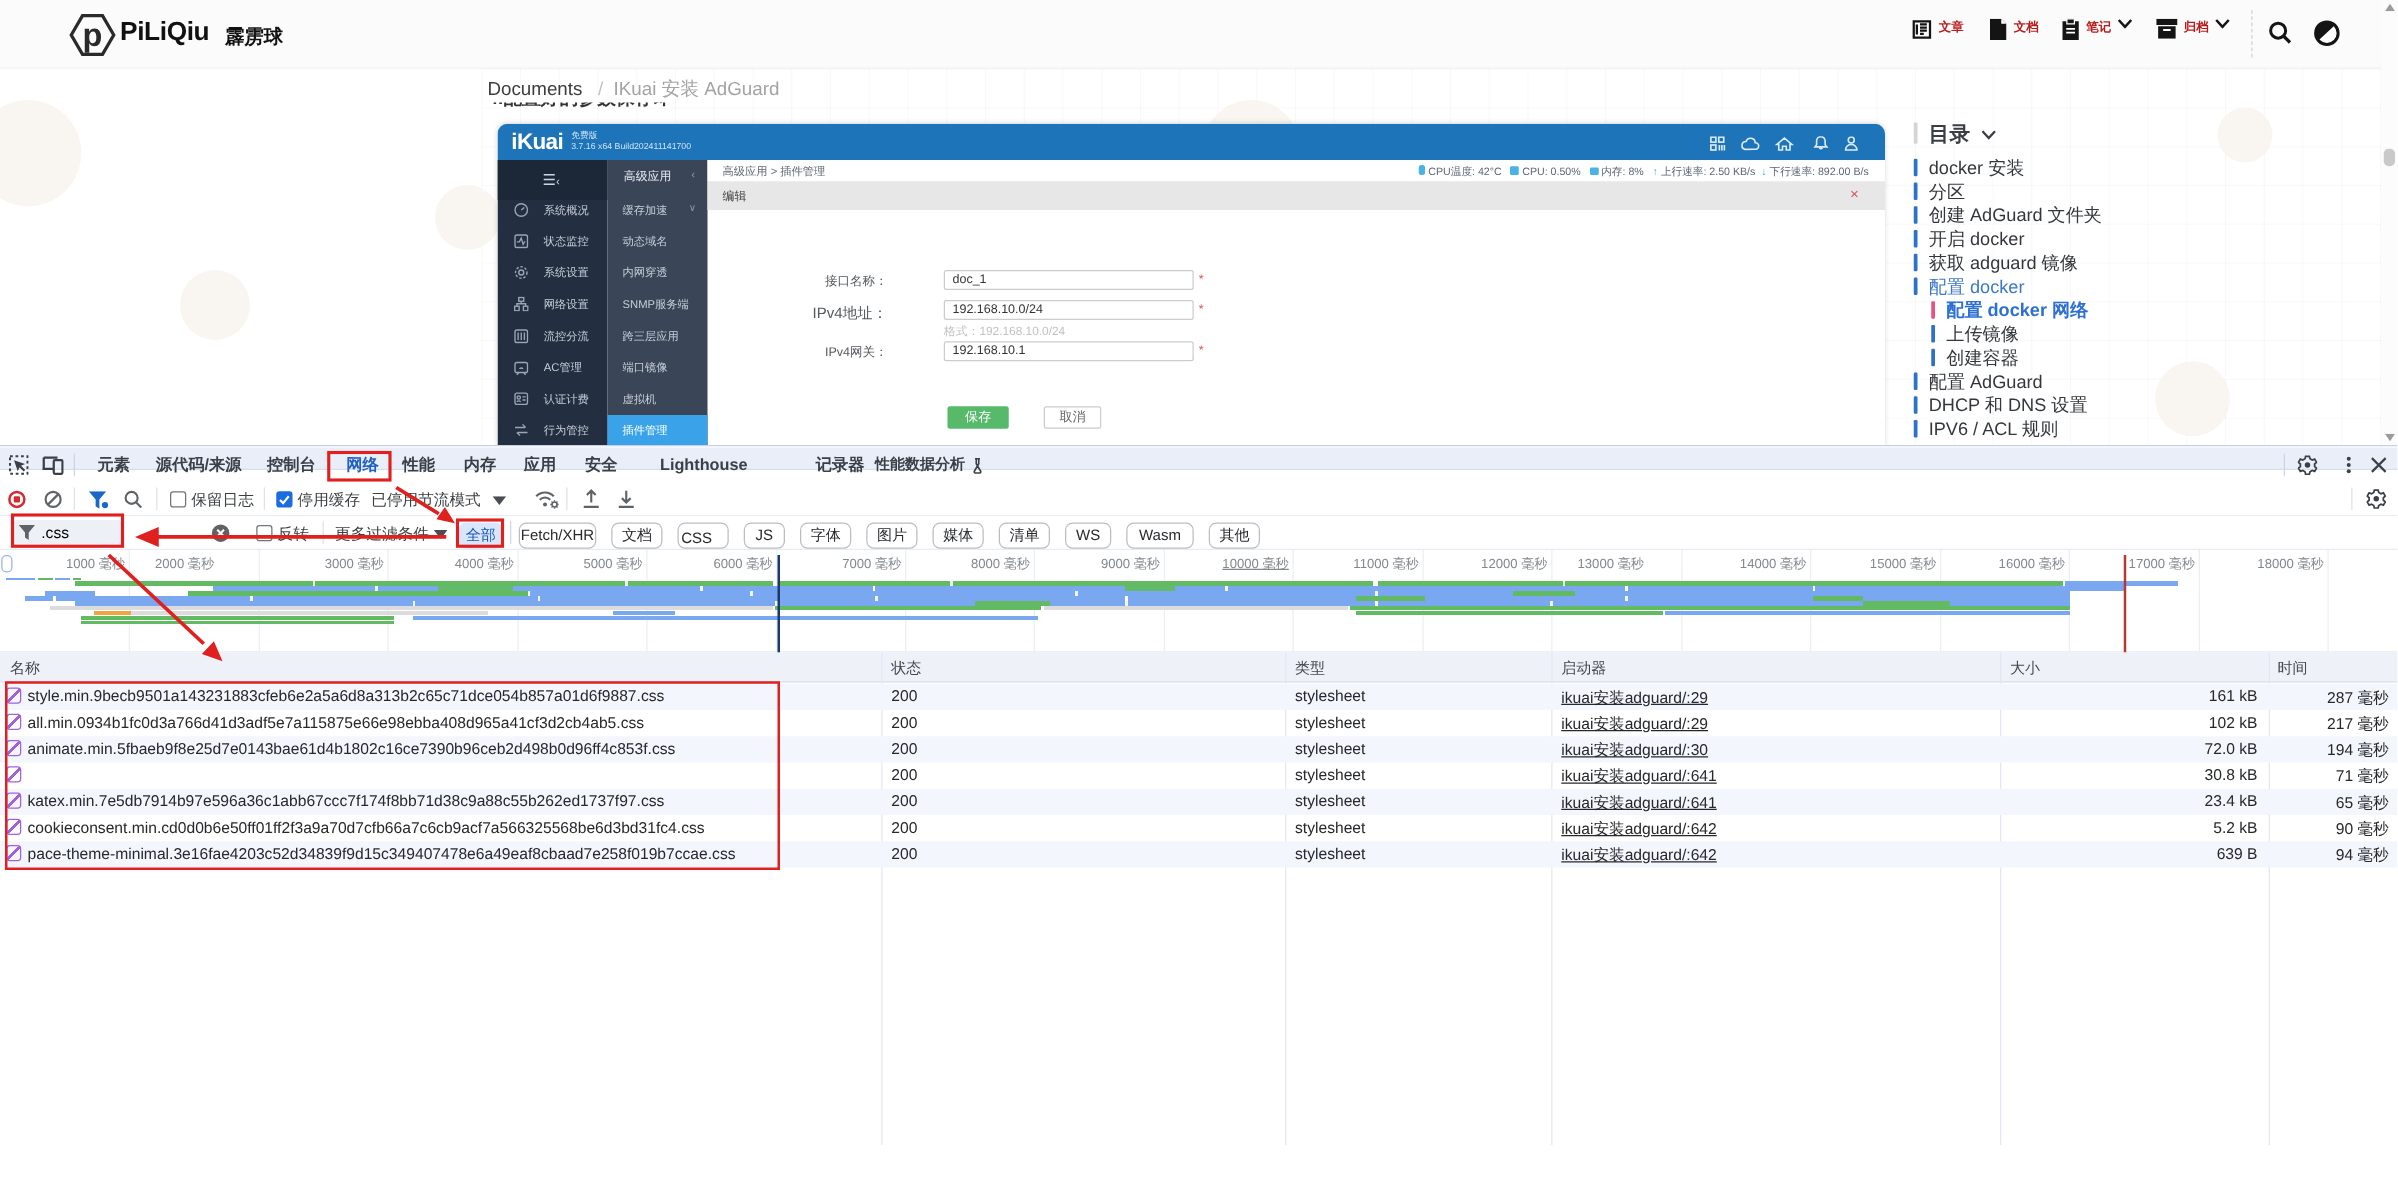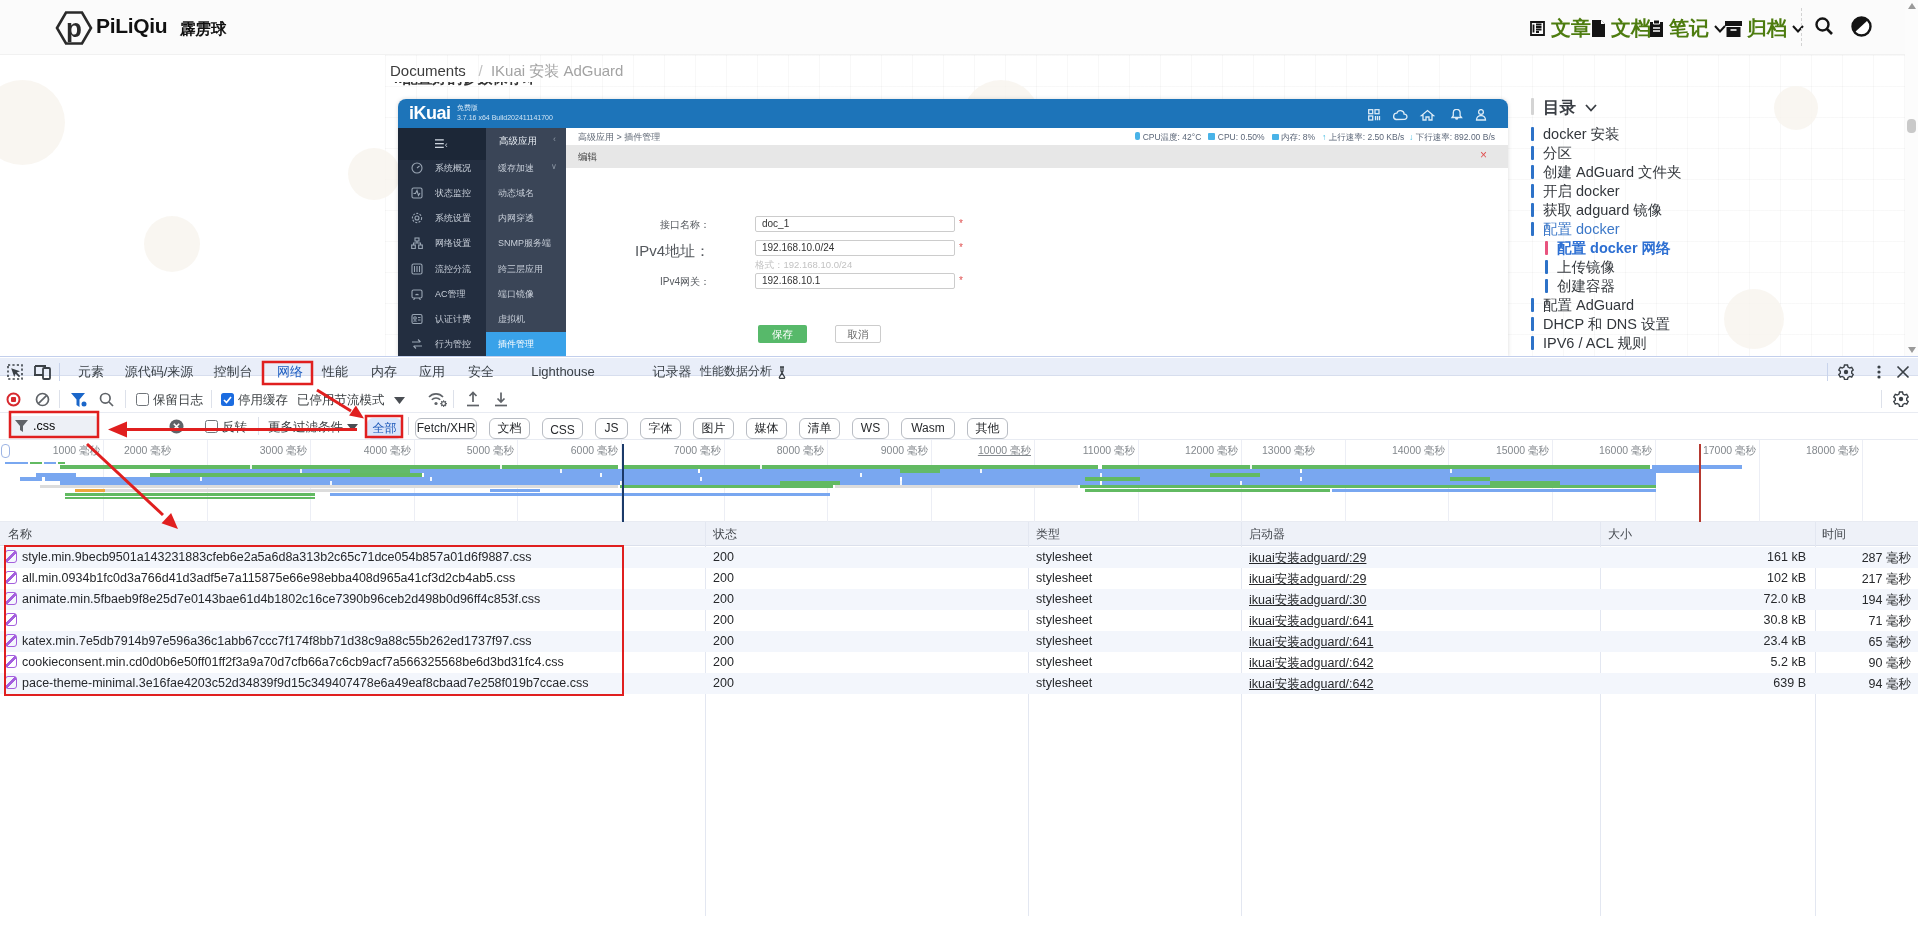--- a/index.html
+++ b/index.html
@@ -4,22 +4,22 @@
 <style>
   * { margin:0; padding:0; box-sizing:border-box; }
   html,body { width:1918px; height:943px; overflow:hidden; background:#fff;
     font-family:"Liberation Sans",sans-serif; }
   .abs { position:absolute; }
   #root { position:relative; width:1918px; height:943px; }
 
   
   #sitehead { position:absolute; left:0; top:0; width:1918px; height:55px; background:#fbfbfb;
     border-bottom:1px solid #f1f1f1; z-index:5; }
-  .navitem { position:absolute; top:15px; font-size:20px; font-weight:700; color:#4d7c0f;
-    display:flex; align-items:center; gap:5px; }
+  .navitem { position:absolute; top:15px; font-size:10px; font-weight:700; color:#b91c1c;
+    display:flex; align-items:flex-start; gap:5px; }
 
   
   #content { position:absolute; left:0; top:55px; width:1918px; height:302px; overflow:hidden; background:#fff; }
   .grid { position:absolute; left:385px; top:0; width:1520px; height:302px;
     background-image:linear-gradient(to right, rgba(120,120,120,.05) 1px, transparent 1px),
                      linear-gradient(to bottom, rgba(120,120,120,.05) 1px, transparent 1px);
     background-size:31px 31px; }
   .circ { position:absolute; border-radius:50%; background:#f8f4ee; opacity:.8; }
 
   
@@ -35,21 +35,21 @@
   .tocrow { position:absolute; white-space:nowrap; font-size:14.5px; color:#33373c; }
   .tocbar { position:absolute; width:3px; border-radius:1px; }
 
   
   #pagescroll { position:absolute; left:1905px; top:0; width:13px; height:357px; background:#fcfcfc; z-index:6; }
 
   
   #devtools { position:absolute; left:0; top:356px; width:1918px; height:587px; background:#fff;
     border-top:1px solid #c3cfec; z-index:10; font-size:12px; color:#3c4043; }
   #dt-tabs { position:absolute; left:0; top:1px; width:1918px; height:18px; background:#e9eef9;
-    border-bottom:1px solid #d7deee; }
+    border-bottom:1px solid #d7deee;font-weight:bold; }
   .dt-tab { position:absolute; top:0; height:27px; line-height:27px; font-size:13px; color:#3a4046; text-align:center; }
   #dt-bar2 { position:absolute; left:0; top:29px; width:1918px; height:27px; background:#fff;
     border-bottom:1px solid #e8ebf2; }
   #dt-filter { position:absolute; left:0; top:56px; width:1918px; height:27px; background:#fff;
     border-bottom:1px solid #e8ebf2; }
   .vsep { position:absolute; width:1px; background:#dde1ea; }
   .chip { position:absolute; top:5px; height:21px; line-height:19px; border:1px solid #b9bdc4;
     border-radius:6px; padding:0 8px; font-size:12px; color:#27292c; background:#fff; }
   
   #dt-ruler { position:absolute; left:0; top:83px; width:1918px; height:82px; background:#fff; border-bottom:1px solid #e8ebf2; }
@@ -242,21 +242,21 @@
         <span style="color:#38b8e0;">↑</span> 上行速率: 2.50 KB/s&nbsp;
         <span style="color:#38b8e0;">↓</span> 下行速率: 892.00 B/s</div>
       <div class="abs" style="left:168px;top:46px;width:942px;height:23px;background:#e7e7e7;"></div>
       <div class="abs" style="left:180px;top:52px;font-size:9.5px;color:#404040;">编辑</div>
       <div class="abs" style="left:1082px;top:49px;font-size:12px;color:#e05151;">×</div>
 
       <div class="abs" style="left:222px;top:119px;width:90px;text-align:right;font-size:10px;color:#55595e;">接口名称：</div>
       <div class="abs" style="left:357px;top:117px;width:200px;height:16px;border:1px solid #ccc;border-radius:2px;font-size:10px;color:#333;line-height:14px;padding-left:6px;">doc_1</div>
       <div class="abs" style="left:561px;top:119px;color:#e05151;font-size:10px;">*</div>
 
-      <div class="abs" style="left:222px;top:143px;width:90px;text-align:right;font-size:15px;color:#55595e;">IPv4地址：</div>
+      <div class="abs" style="left:222px;top:143px;width:90px;text-align:right;font-size:12px;color:#55595e;">IPv4地址：</div>
       <div class="abs" style="left:357px;top:141px;width:200px;height:16px;border:1px solid #ccc;border-radius:2px;font-size:10px;color:#333;line-height:14px;padding-left:6px;">192.168.10.0/24</div>
       <div class="abs" style="left:561px;top:143px;color:#e05151;font-size:10px;">*</div>
       <div class="abs" style="left:357px;top:160px;font-size:9.5px;color:#c2c2c2;">格式：192.168.10.0/24</div>
 
       <div class="abs" style="left:222px;top:176px;width:90px;text-align:right;font-size:10px;color:#55595e;">IPv4网关：</div>
       <div class="abs" style="left:357px;top:174px;width:200px;height:16px;border:1px solid #ccc;border-radius:2px;font-size:10px;color:#333;line-height:14px;padding-left:6px;">192.168.10.1</div>
       <div class="abs" style="left:561px;top:176px;color:#e05151;font-size:10px;">*</div>
 
       <div class="abs" style="left:360px;top:226px;width:49px;height:18px;background:#57b96a;border-radius:2px;color:#fff;font-size:10.5px;text-align:center;line-height:18px;">保存</div>
       <div class="abs" style="left:437px;top:226px;width:46px;height:18px;background:#fff;border:1px solid #ccc;border-radius:2px;color:#666;font-size:10.5px;text-align:center;line-height:17px;">取消</div>
@@ -414,21 +414,21 @@
       <div class="abs" style="left:222px;top:6px;font-size:12.5px;">反转</div>
       <div class="vsep" style="left:258px;top:4px;height:18px;"></div>
       <div class="abs" style="left:268px;top:6px;font-size:12.5px;">更多过滤条件</div>
       <svg class="abs" style="left:347px;top:11px" width="11" height="7" viewBox="0 0 11 7">
           <path d="M0 0 h11 L5.5 7 Z" fill="#4a4e53"></path>
         </svg>
       <div class="chip" style="left:367px;width:35px;background:#d9e5fb;border-color:#d9e5fb;color:#1b57b8;text-align:center;padding:0;">全部</div>
       <div class="vsep" style="left:408px;top:4px;height:18px;background:#cfd4dd;"></div>
       <div class="chip" style="left:415px;width:62px;text-align:center;padding:0;">Fetch/XHR</div>
       <div class="chip" style="left:489px;width:41px;text-align:center;padding:0;">文档</div>
-      <div class="chip" style="left:542px;width:41px;text-align:center;padding:2px;">CSS</div>
+      <div class="chip" style="left:542px;width:41px;text-align:left;padding:2px;">CSS</div>
       <div class="chip" style="left:595px;width:33px;text-align:center;padding:0;">JS</div>
       <div class="chip" style="left:640px;width:41px;text-align:center;padding:0;">字体</div>
       <div class="chip" style="left:693px;width:41px;text-align:center;padding:0;">图片</div>
       <div class="chip" style="left:746px;width:41px;text-align:center;padding:0;">媒体</div>
       <div class="chip" style="left:799px;width:41px;text-align:center;padding:0;">清单</div>
       <div class="chip" style="left:852px;width:37px;text-align:center;padding:0;">WS</div>
       <div class="chip" style="left:901px;width:54px;text-align:center;padding:0;">Wasm</div>
       <div class="chip" style="left:967px;width:41px;text-align:center;padding:0;">其他</div>
     </div>
     <div id="dt-ruler">

